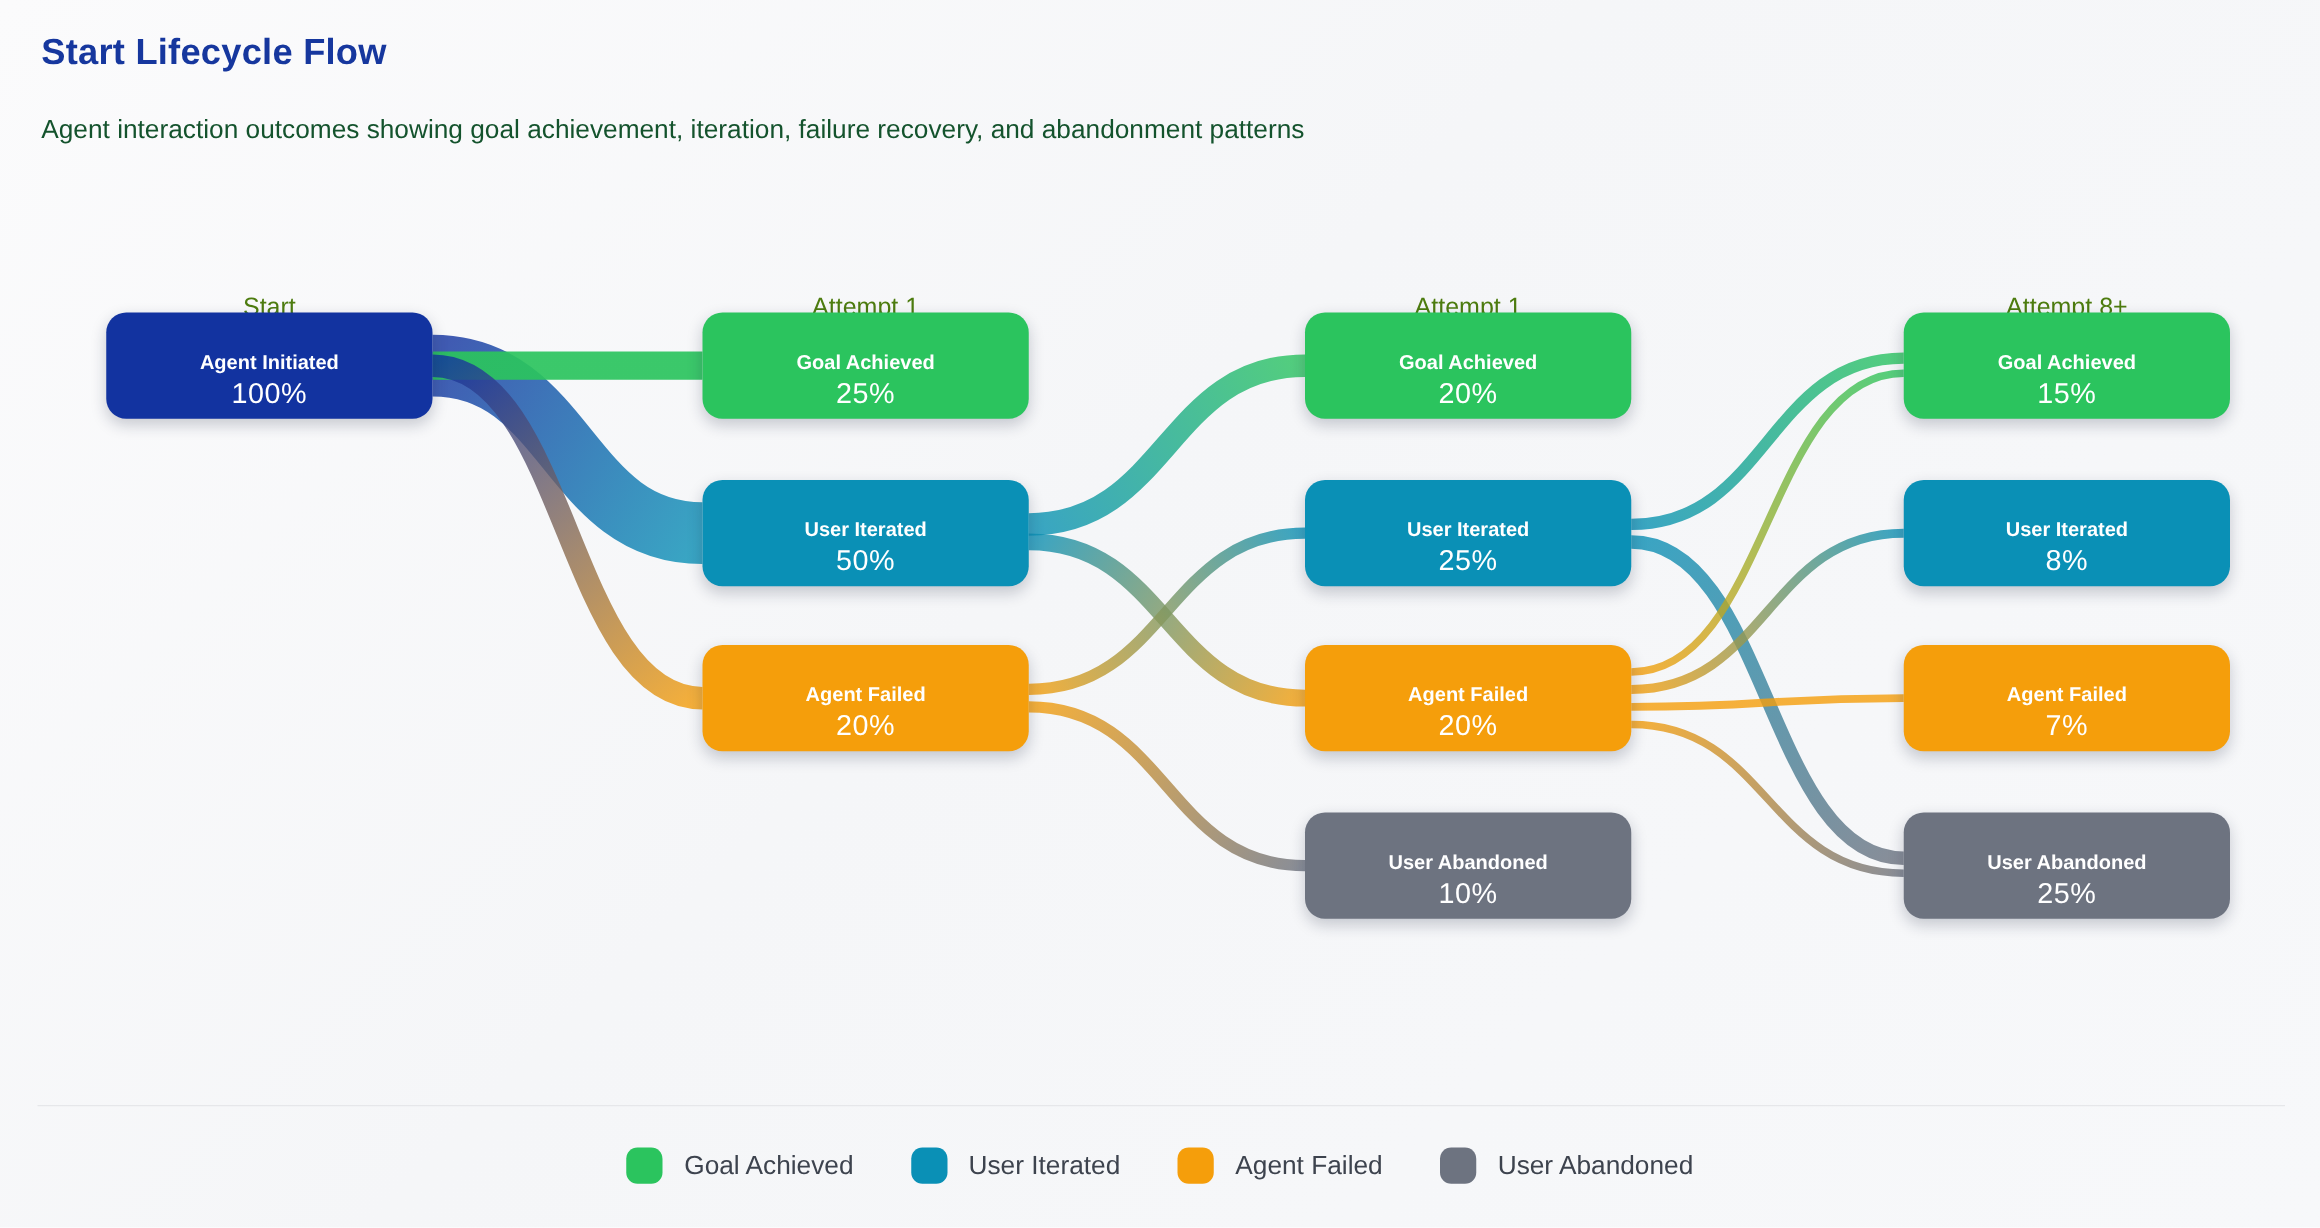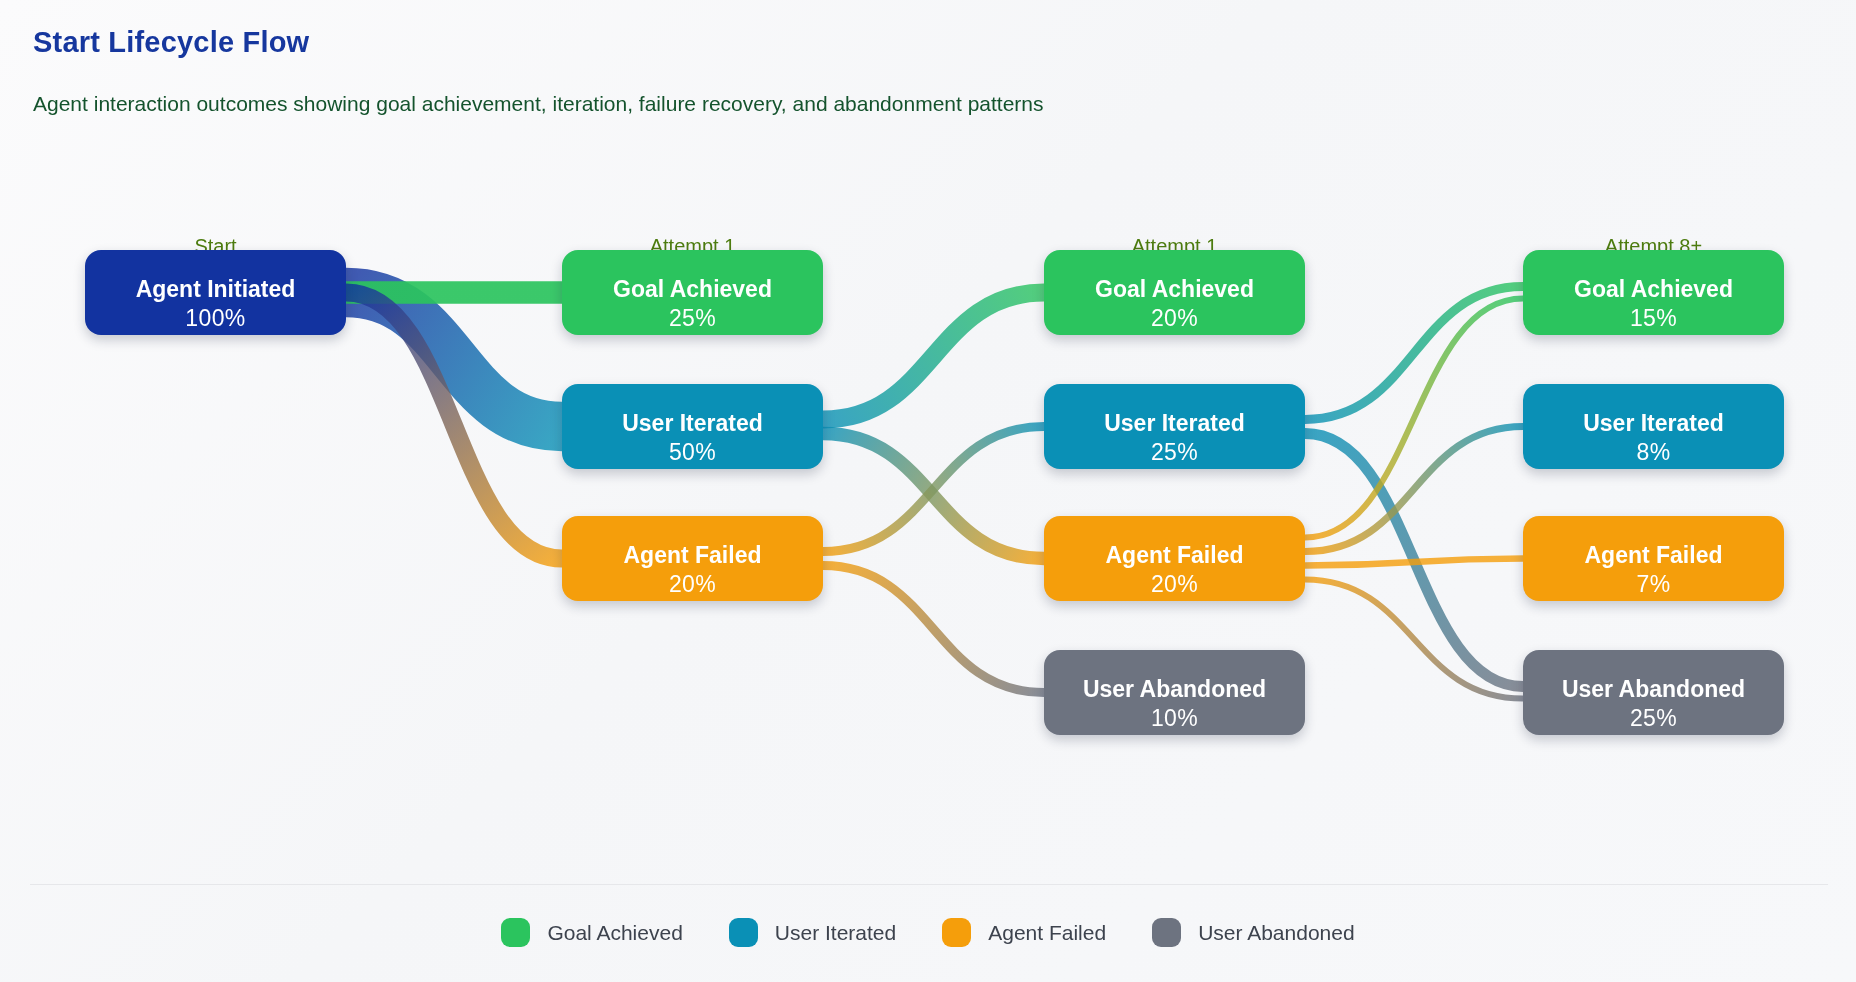--- a/index.html
+++ b/index.html
@@ -20,21 +20,21 @@
     position:absolute;top:200px;transform:translateX(-50%);
     font-size:20px;font-weight:500;color:#4d7c0f;white-space:nowrap;margin-top:35px;
   }
   #flows{position:absolute;left:0;top:0;z-index:1;}
   .node{
     position:absolute;width:261px;height:85px;border-radius:16px;z-index:2;
     display:flex;flex-direction:column;align-items:center;justify-content:center;
     color:#ffffff;text-align:center;gap:1px;
     box-shadow:0 5px 12px rgba(22,32,60,.22);
   }
-  .node-label{font-size:23px;font-weight:600;line-height:1.2;margin-top:24px;}
+  .node-label{font-size:16px;font-weight:600;line-height:1.2;margin-top:24px;}
   .node-value{font-size:23px;font-weight:400;letter-spacing:.4px;line-height:1.2;}
   .divider{
     position:absolute;left:30px;right:28px;top:884px;height:1px;background:#e6e7ea;
   }
   .legend{
     position:absolute;left:0;right:0;top:918px;
     display:flex;justify-content:center;align-items:center;gap:46px;
   }
   .legend-item{display:flex;align-items:center;gap:17px;}
   .legend-swatch{width:29px;height:29px;border-radius:9px;flex:0 0 auto;}

